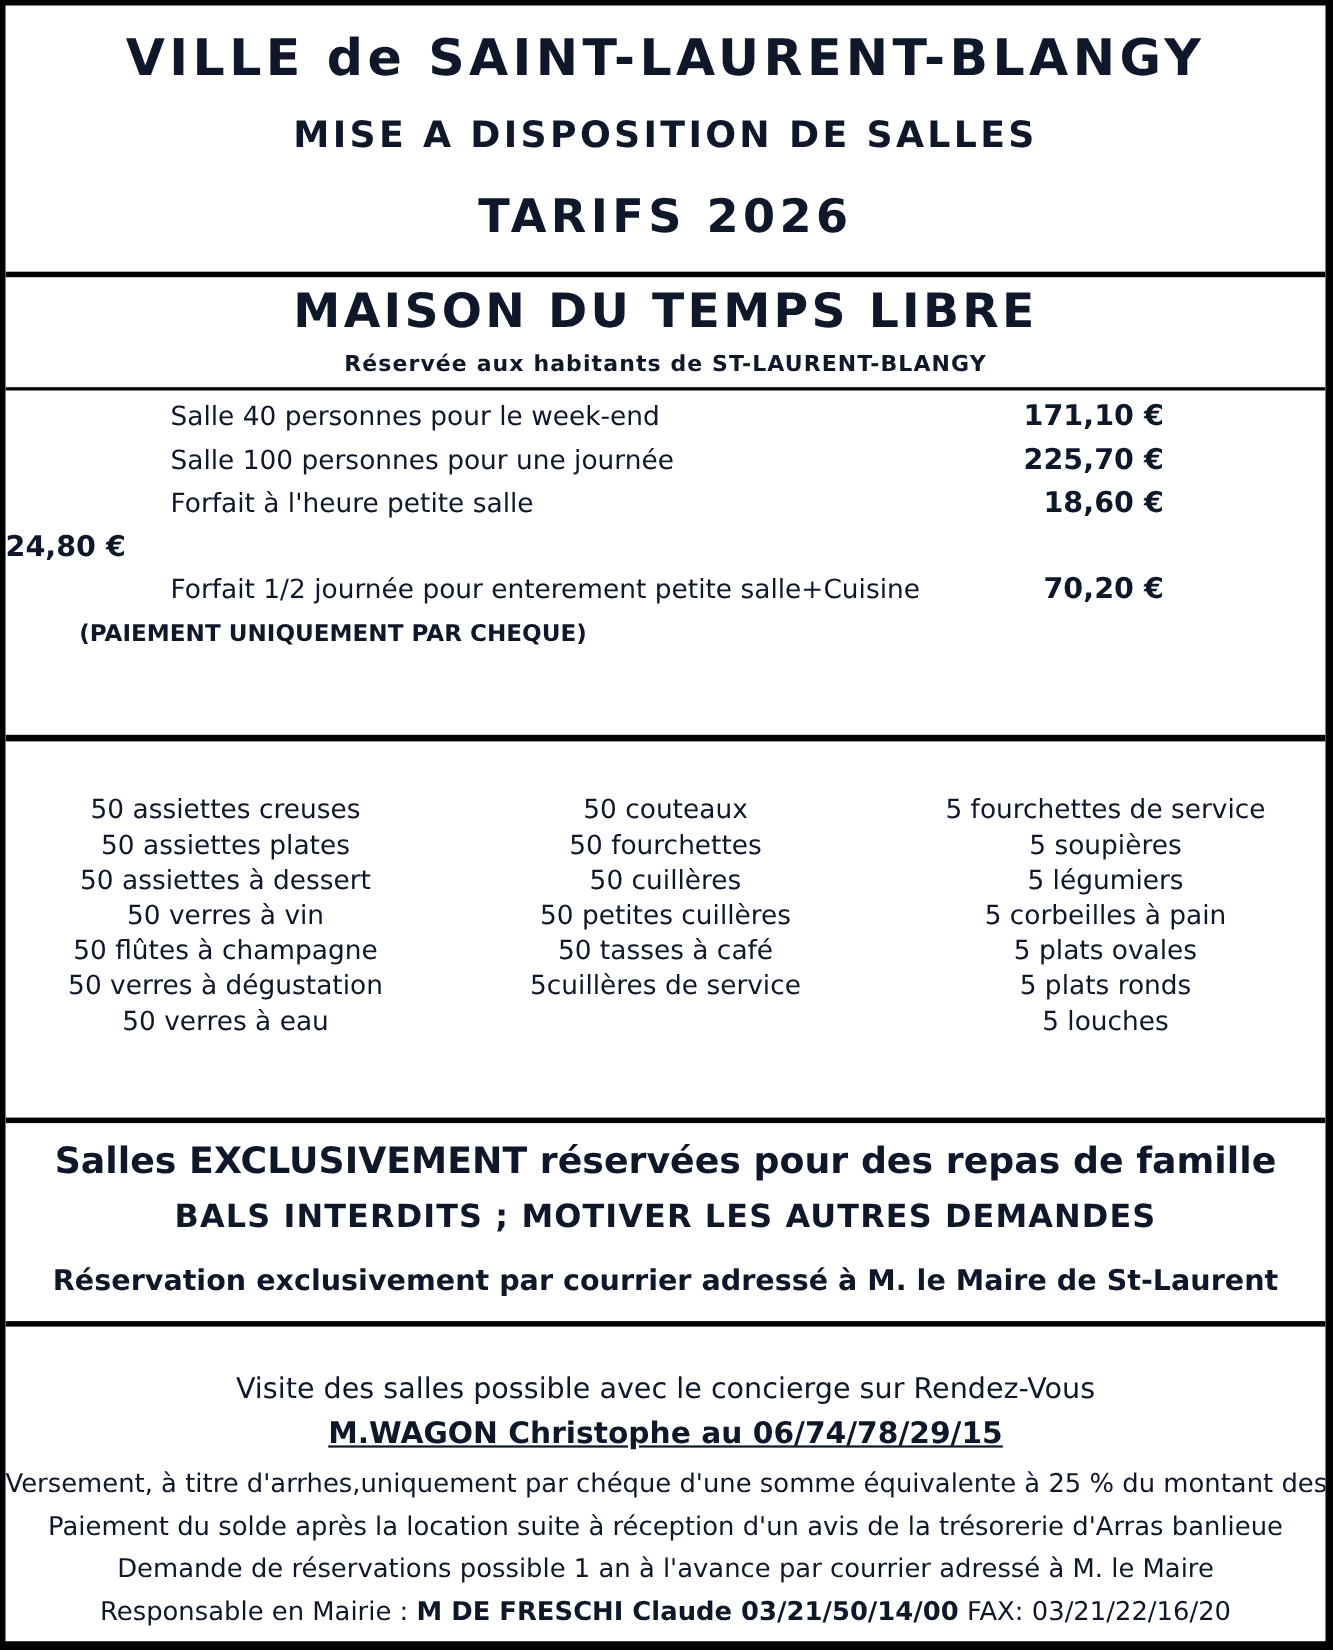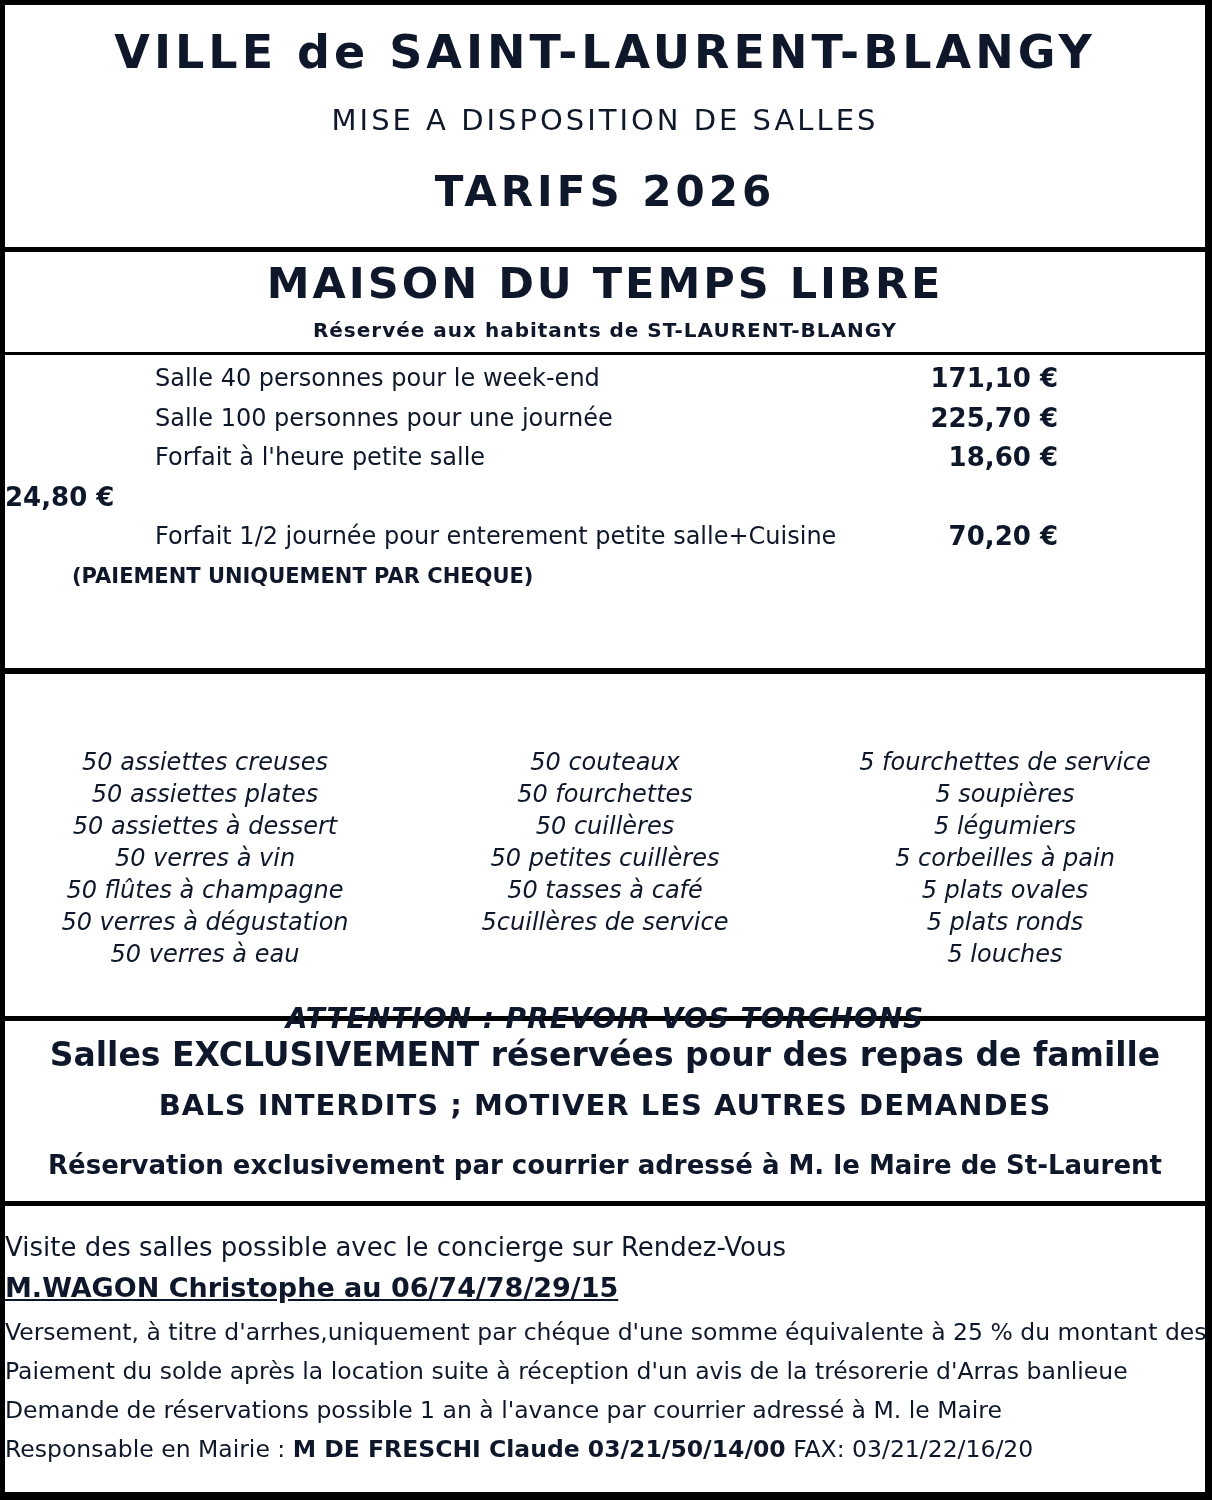--- a/index.html
+++ b/index.html
@@ -17,50 +17,50 @@
     border-width: 5px 7px 8px 5px;
     overflow: hidden;
   }
   .divider { height: 5px; background: #000000; width: 100%; }
   .divider-thin { height: 3px; background: #000000; width: 100%; }
   .divider-thick { height: 6px; background: #000000; width: 100%; }
 
   
   .sec-header { height: 242px; text-align: center; }
   .doc-title { font-size: 46px; font-weight: 700; letter-spacing: 4px; padding-top: 20px; }
-  .doc-subtitle { font-size: 29px; font-weight: 400; letter-spacing: 3px; margin-top: 24px; }
+  .doc-subtitle { font-size: 33px; font-weight: 700; letter-spacing: 3px; margin-top: 24px; }
   .doc-year { font-size: 42px; font-weight: 700; letter-spacing: 4px; margin-top: 30px; }
 
   
   .sec-venue { height: 100px; text-align: center; }
   .venue-name { font-size: 43px; font-weight: 700; letter-spacing: 3px; padding-top: 6px; }
   .venue-restriction { font-size: 20px; font-weight: 700; letter-spacing: 1px; margin-top: 10px; }
 
   
   .sec-tariffs { height: 313px; padding-top: 4px; }
   .tariff-row { display: flex; justify-content: space-between; line-height: 39.5px; }
   .tariff-label { font-size: 24px; padding-left: 150px; }
   .tariff-price { font-size: 26px; font-weight: 700; padding-right: 147px; }
   .payment-note { font-size: 21px; font-weight: 700; padding-left: 67px; line-height: 38px; }
 
   
-  .sec-inventory { height: 342px; padding-top: 72px; font-style: italic; }
+  .sec-inventory { height: 342px; padding-top: 46px; }
   .inventory-grid { display: grid; grid-template-columns: 1fr 1fr 1fr; }
   .inventory-col { text-align: center; }
   .inventory-item { font-size: 24px; line-height: 32px; }
   .inventory-warning { text-align: center; font-size: 28px; font-weight: 600; letter-spacing: 1px; margin-top: 32px; }
 
   
   .sec-rules { height: 180px; text-align: center; padding-top: 14px; }
   .rules-main { font-size: 33px; font-weight: 700; }
   .rules-secondary { font-size: 29px; font-weight: 600; letter-spacing: 1px; margin-top: 14px; }
   .rules-reservation { font-size: 26px; font-weight: 700; margin-top: 28px; }
 
   
-  .sec-footer { height: 286px; padding-top: 26px; }
+  .sec-footer { height: 286px; text-align: center; padding-top: 42px; }
   .footer-visit { font-size: 26px; font-weight: 500; }
   .footer-contact { font-size: 27px; font-weight: 700; text-decoration: underline; margin-top: 10px; margin-bottom: 10px; }
   .footer-line { font-size: 23.5px; line-height: 39px; white-space: nowrap; }
   .footer-responsible { font-size: 23.5px; line-height: 39px; }
   .footer-responsible .bold { font-weight: 700; }
 </style>
 </head>
 <body>
 
 <div class="page">
@@ -127,21 +127,20 @@
       <div class="inventory-col">
         <div class="inventory-item">5 fourchettes de service</div>
         <div class="inventory-item">5 soupières</div>
         <div class="inventory-item">5 légumiers</div>
         <div class="inventory-item">5 corbeilles à pain</div>
         <div class="inventory-item">5 plats ovales</div>
         <div class="inventory-item">5 plats ronds</div>
         <div class="inventory-item">5 louches</div>
       </div>
     </div>
-    <div class="inventory-warning">ATTENTION : PREVOIR VOS TORCHONS</div>
   </div>
 
   <div class="divider"></div>
 
   <div class="sec-rules">
     <div class="rules-main">Salles EXCLUSIVEMENT réservées pour des repas de famille</div>
     <div class="rules-secondary">BALS INTERDITS ; MOTIVER LES AUTRES DEMANDES</div>
     <div class="rules-reservation">Réservation exclusivement par courrier adressé à M. le Maire de St-Laurent</div>
   </div>
 

